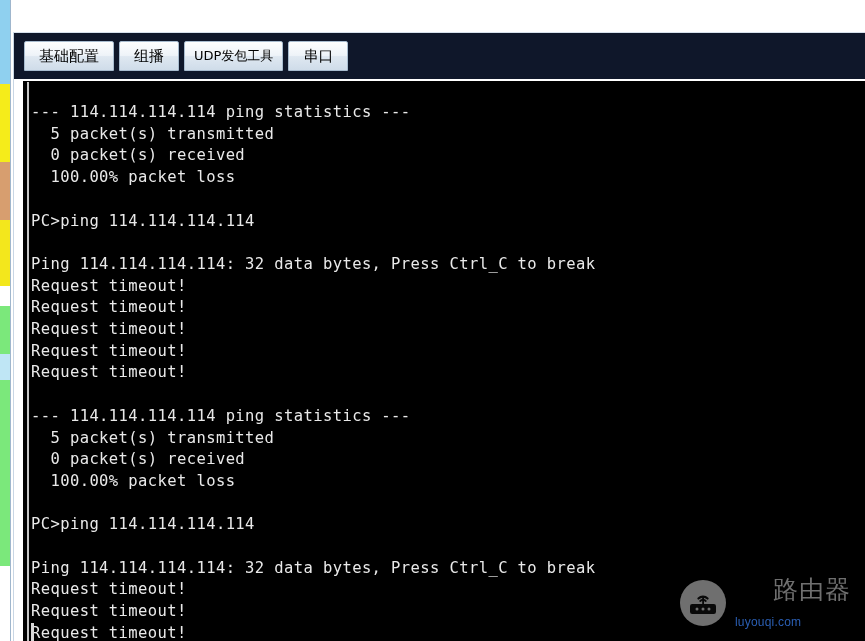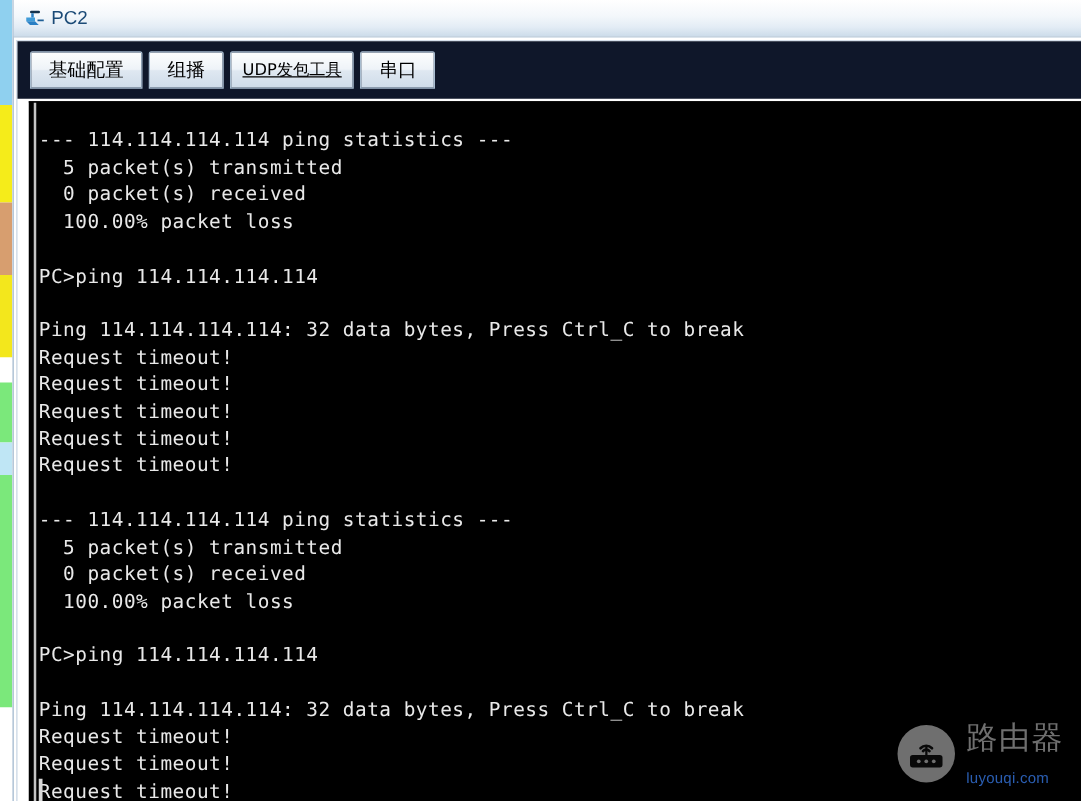--- a/index.html
+++ b/index.html
@@ -104,21 +104,21 @@
     border-radius: 2px 2px 0 0;
     box-sizing: border-box;
     white-space: nowrap;
     cursor: default;
   }
   .tab.active {
     background: linear-gradient(to bottom, #ffffff 0%, #fafcfe 55%, #f2f6fa 100%);
     border-color: #b9c9d8;
     color: #6d7a86;
   }
-  .tab.small { font-size: 13px; padding: 0 9px; text-decoration: underline; }
+  .tab.small { font-size: 13px; padding: 0 9px; }
 
   
   #terminal {
     position: absolute;
     left: 9px;
     top: 48px;
     right: 0;
     bottom: 0;
     background: #000000;
     overflow: hidden;
@@ -181,20 +181,21 @@
     justify-content: center;
     flex: none;
   }
   #wm-text { margin-left: 9px; line-height: 1.05; }
   #wm-cn {
     font-family: "DejaVu Sans", sans-serif;
     font-size: 25px;
     color: #9a9a9a;
     letter-spacing: 1px;
     display: block;
+    margin-left: 38px;
   }
   #wm-en {
     font-family: "Liberation Sans", sans-serif;
     font-size: 12px;
     color: #3b82f6;
     letter-spacing: .2px;
     display: block;
     margin-top: 13px;
   }
 </style>
@@ -210,30 +211,20 @@
       <div class="bd-band" style="top: 220px; height: 66px; background: rgb(243, 231, 28);"></div>
       <div class="bd-band" style="top: 286px; height: 20px; background: rgb(255, 255, 255);"></div>
       <div class="bd-band" style="top: 306px; height: 48px; background: rgb(123, 232, 123);"></div>
       <div class="bd-band" style="top: 354px; height: 26px; background: rgb(191, 230, 245);"></div>
       <div class="bd-band" style="top: 380px; height: 186px; background: rgb(123, 232, 123);"></div>
       <div class="bd-band" style="top: 566px; height: 75px; background: rgb(255, 255, 255);"></div>
     </div>
 
   <div id="window">
 
-    <div id="titlebar">
-      <svg id="app-icon" viewBox="0 0 18 18">
-        <path d="M2 11 L9 11 L12 14 L5 14 Z" fill="#2a7fc4"></path>
-        <path d="M2 11 L2 8 L9 8 L9 11 Z" fill="#3f9bd8"></path>
-        <rect x="5" y="2.5" width="8" height="2" rx="1" fill="#15334d"></rect>
-        <path d="M6 4.5 L6 8 L8 8 L8 4.5 Z" fill="#2a7fc4"></path>
-        <path d="M11 9.5 L16 9.5 L16 11 L11 11 Z" fill="#1f5f96"></path>
-      </svg>
-      <span id="title-text">PC2</span>
-    </div>
 
     <div id="client">
 
       <div id="tabstrip">
           <div class="tab">
             <span>基础配置</span>
           </div>
           <div class="tab">
             <span>组播</span>
           </div>

